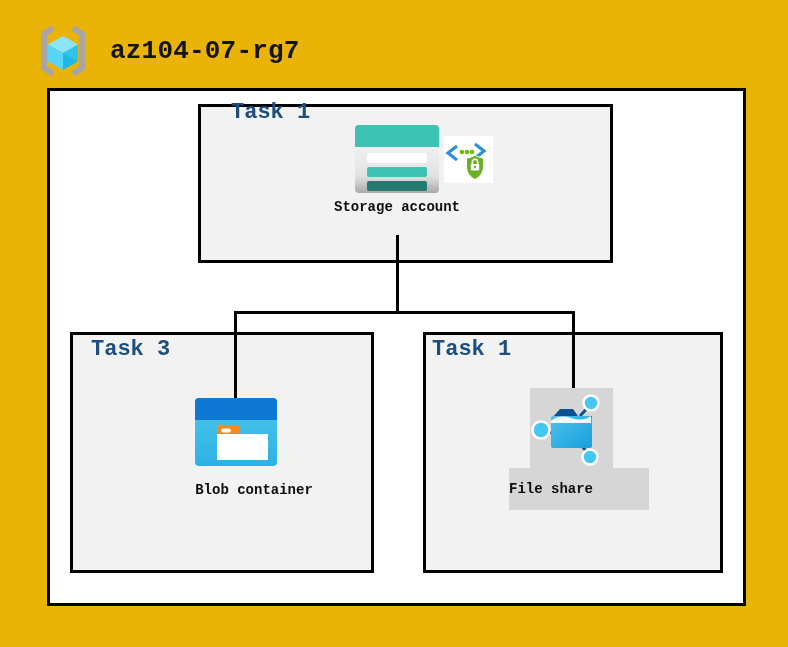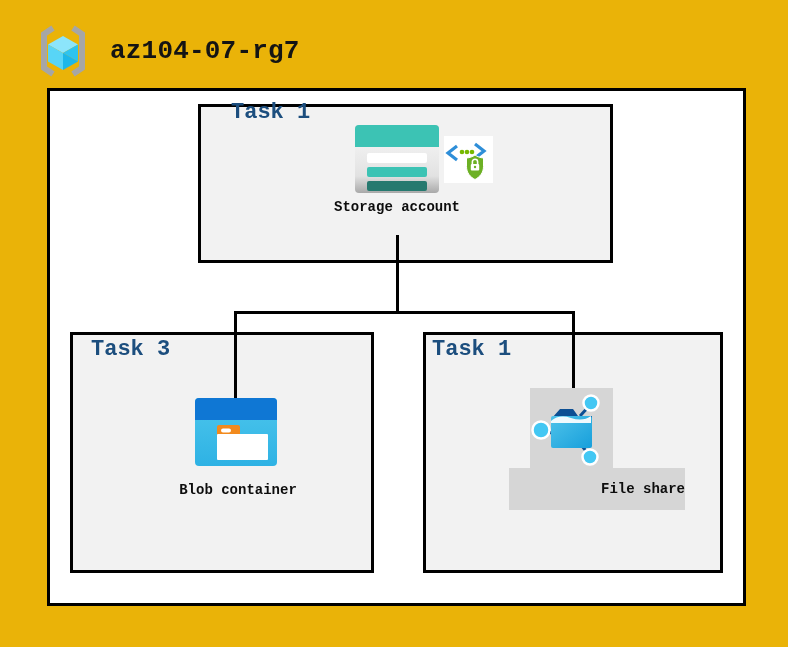--- a/index.html
+++ b/index.html
@@ -25,25 +25,25 @@
   .task-heading{
     font-size:22px;font-weight:700;color:var(--heading,#1C4E7E);
   }
   .h1{left:231px;top:100px;}
   .h2{left:91px;top:337px;}
   .h3{left:432px;top:337px;}
   .item-label{
     font-size:14px;font-weight:700;color:#0d0d0d;text-align:center;
   }
   .lbl-storage{left:247px;top:199px;width:300px;}
-  .lbl-blob{left:88px;top:482px;width:300px;}
+  .lbl-blob{left:104px;top:482px;width:300px;}
   .label-bar{
-    left:509px;top:468px;width:176px;height:42px;
+    left:509px;top:468px;width:140px;height:42px;
     background:var(--backdrop,#D6D6D6);
-    display:flex;align-items:center;justify-content:flex-end;
+    display:flex;align-items:center;justify-content:flex-start;
   }
   .connector{background:var(--connector,#000);}
   .conn-v1{left:396px;top:235px;width:3px;height:78px;}
   .conn-h {left:234px;top:311px;width:341px;height:3px;}
   .conn-v2{left:234px;top:311px;width:3px;height:88px;}
   .conn-v3{left:572px;top:311px;width:3px;height:78px;}
   .fs-backdrop{
     left:530px;top:388px;width:83px;height:81px;background:var(--backdrop,#D6D6D6);
   }
   .icon-storage{left:355px;top:125px;}

